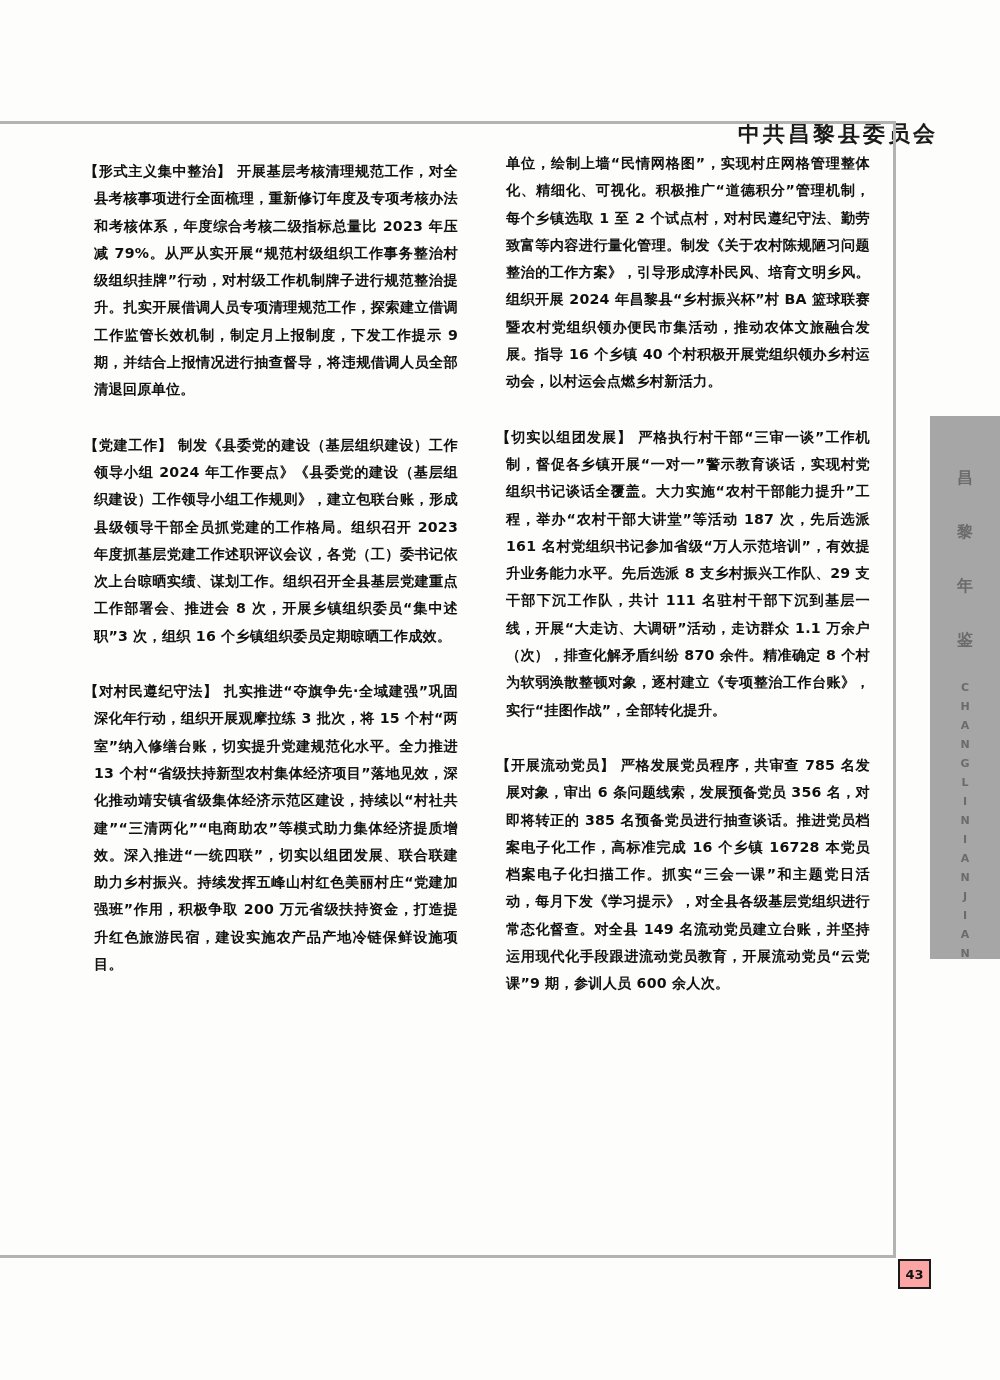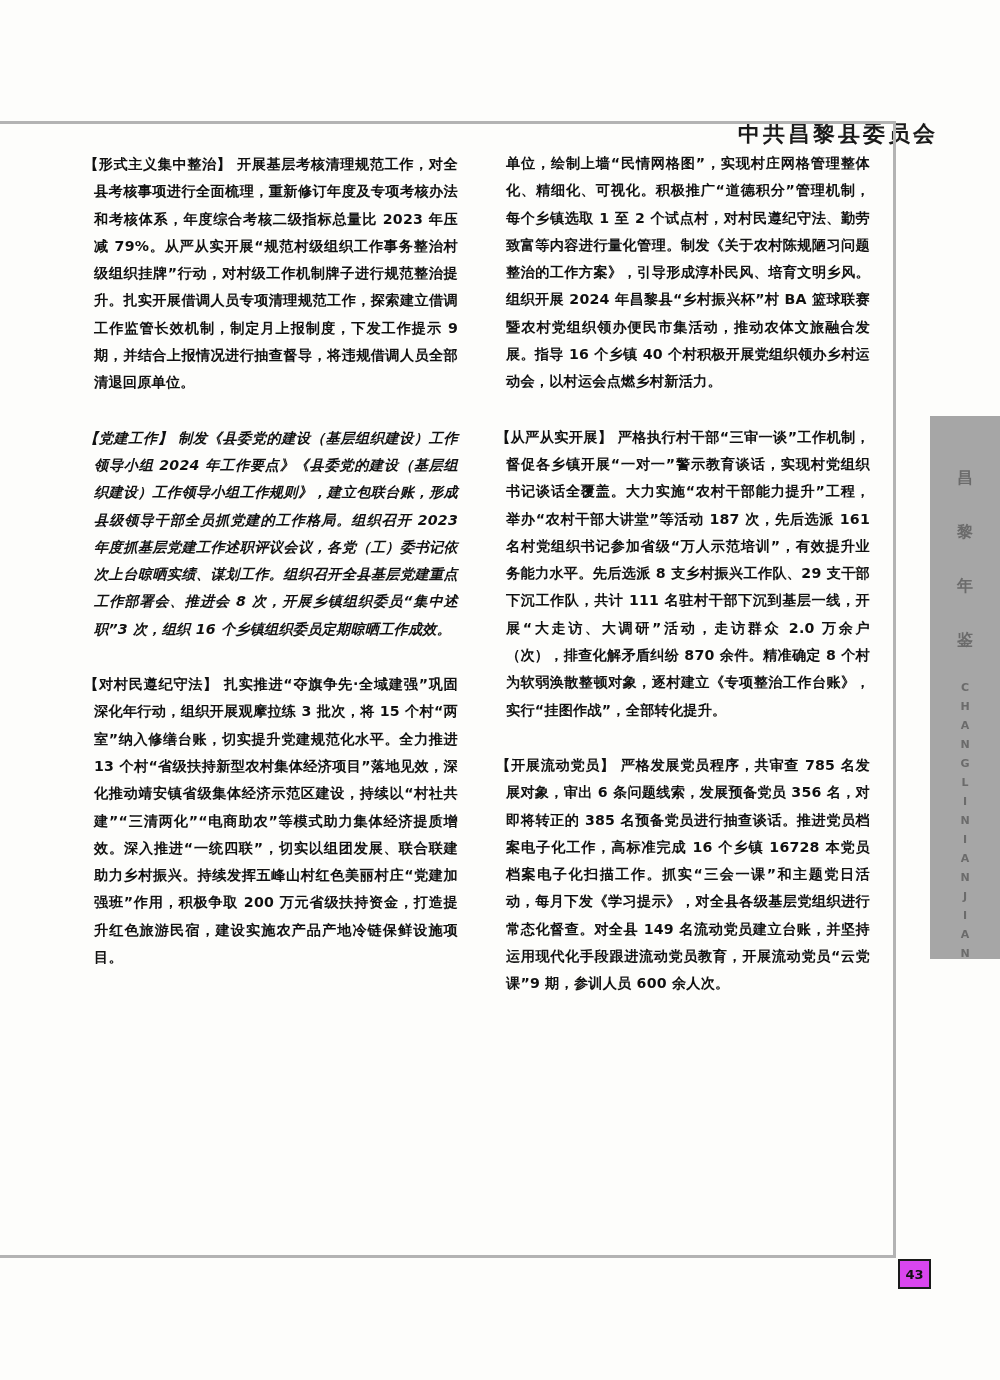--- a/index.html
+++ b/index.html
@@ -43,21 +43,21 @@
       width: 364px;
       font-size: 14.2px;
       line-height: 27.3px;
       font-weight: bold;
       text-align: justify;
       letter-spacing: 0.2px;
     }
     .col-left { left: 94px; }
     .col-right { left: 506px; }
     .section {
-      margin: 1px 0 28px 0;
+      margin: 8px 0 28px 0;
       text-indent: -10px;
       padding-left: 0;
     }
     .section p {
       margin: 0;
     }
     .section .heading {
       font-weight: bold;
     }
     .side-tab {
@@ -92,21 +92,21 @@
       font-weight: bold;
       line-height: 19px;
       font-family: "DejaVu Sans", sans-serif;
     }
     .page-number {
       position: absolute;
       left: 898px;
       top: 1259px;
       width: 33px;
       height: 30px;
-      background: #d946ef;
+      background: #fca5a5;
       border: 2px solid #1a1a1a;
       box-sizing: border-box;
       display: flex;
       align-items: center;
       justify-content: center;
       font-size: 13px;
       font-weight: bold;
       color: #111;
     }
   </style>
@@ -118,39 +118,39 @@
 <div class="frame"></div>
 
 <div class="column col-left">
   <div class="section">
     <p style="text-indent:-10px;">
       <span class="heading">【形式主义集中整治】</span>
       <span>开展基层考核清理规范工作，对全县考核事项进行全面梳理，重新修订年度及专项考核办法和考核体系，年度综合考核二级指标总量比 2023 年压减 79%。从严从实开展“规范村级组织工作事务整治村级组织挂牌”行动，对村级工作机制牌子进行规范整治提升。扎实开展借调人员专项清理规范工作，探索建立借调工作监管长效机制，制定月上报制度，下发工作提示 9 期，并结合上报情况进行抽查督导，将违规借调人员全部清退回原单位。</span>
     </p>
   </div>
   <div class="section">
-    <p style="text-indent:-10px;font-style:italic;">
+    <p style="text-indent:-10px;">
       <span class="heading">【党建工作】</span>
       <span>制发《县委党的建设（基层组织建设）工作领导小组 2024 年工作要点》《县委党的建设（基层组织建设）工作领导小组工作规则》，建立包联台账，形成县级领导干部全员抓党建的工作格局。组织召开 2023 年度抓基层党建工作述职评议会议，各党（工）委书记依次上台晾晒实绩、谋划工作。组织召开全县基层党建重点工作部署会、推进会 8 次，开展乡镇组织委员“集中述职”3 次，组织 16 个乡镇组织委员定期晾晒工作成效。</span>
     </p>
   </div>
   <div class="section">
     <p style="text-indent:-10px;">
       <span class="heading">【对村民遵纪守法】</span>
       <span>扎实推进“夺旗争先·全域建强”巩固深化年行动，组织开展观摩拉练 3 批次，将 15 个村“两室”纳入修缮台账，切实提升党建规范化水平。全力推进 13 个村“省级扶持新型农村集体经济项目”落地见效，深化推动靖安镇省级集体经济示范区建设，持续以“村社共建”“三清两化”“电商助农”等模式助力集体经济提质增效。深入推进“一统四联”，切实以组团发展、联合联建助力乡村振兴。持续发挥五峰山村红色美丽村庄“党建加强班”作用，积极争取 200 万元省级扶持资金，打造提升红色旅游民宿，建设实施农产品产地冷链保鲜设施项目。</span>
     </p>
   </div>
 </div>
 
 <div class="column col-right">
   <p class="continuation" style="margin:0 0 28px 0;">单位，绘制上墙“民情网格图”，实现村庄网格管理整体化、精细化、可视化。积极推广“道德积分”管理机制，每个乡镇选取 1 至 2 个试点村，对村民遵纪守法、勤劳致富等内容进行量化管理。制发《关于农村陈规陋习问题整治的工作方案》，引导形成淳朴民风、培育文明乡风。组织开展 2024 年昌黎县“乡村振兴杯”村 BA 篮球联赛暨农村党组织领办便民市集活动，推动农体文旅融合发展。指导 16 个乡镇 40 个村积极开展党组织领办乡村运动会，以村运会点燃乡村新活力。</p>
   <div class="section">
     <p style="text-indent:-10px;">
-      <span class="heading">【从严从实开展】</span>
-      <span>严格执行村干部“三审一谈”工作机制，督促各乡镇开展“一对一”警示教育谈话，实现村党组织书记谈话全覆盖。大力实施“农村干部能力提升”工程，举办“农村干部大讲堂”等活动 187 次，先后选派 161 名村党组织书记参加省级“万人示范培训”，有效提升业务能力水平。先后选派 8 支乡村振兴工作队、29 支干部下沉工作队，共计 111 名驻村干部下沉到基层一线，开展“大走访、大调研”活动，走访群众 2.0 万余户（次），排查化解矛盾纠纷 870 余件。精准确定 8 个村为软弱涣散整顿对象，逐村建立《专项整治工作台账》，实行“挂图作战”，全部转化提升。</span>
+      <span class="heading">【切实以组团发展】</span>
+      <span>严格执行村干部“三审一谈”工作机制，督促各乡镇开展“一对一”警示教育谈话，实现村党组织书记谈话全覆盖。大力实施“农村干部能力提升”工程，举办“农村干部大讲堂”等活动 187 次，先后选派 161 名村党组织书记参加省级“万人示范培训”，有效提升业务能力水平。先后选派 8 支乡村振兴工作队、29 支干部下沉工作队，共计 111 名驻村干部下沉到基层一线，开展“大走访、大调研”活动，走访群众 1.1 万余户（次），排查化解矛盾纠纷 870 余件。精准确定 8 个村为软弱涣散整顿对象，逐村建立《专项整治工作台账》，实行“挂图作战”，全部转化提升。</span>
     </p>
   </div>
   <div class="section">
     <p style="text-indent:-10px;">
       <span class="heading">【开展流动党员】</span>
       <span>严格发展党员程序，共审查 785 名发展对象，审出 6 条问题线索，发展预备党员 356 名，对即将转正的 385 名预备党员进行抽查谈话。推进党员档案电子化工作，高标准完成 16 个乡镇 16728 本党员档案电子化扫描工作。抓实“三会一课”和主题党日活动，每月下发《学习提示》，对全县各级基层党组织进行常态化督查。对全县 149 名流动党员建立台账，并坚持运用现代化手段跟进流动党员教育，开展流动党员“云党课”9 期，参训人员 600 余人次。</span>
     </p>
   </div>
 </div>
 

